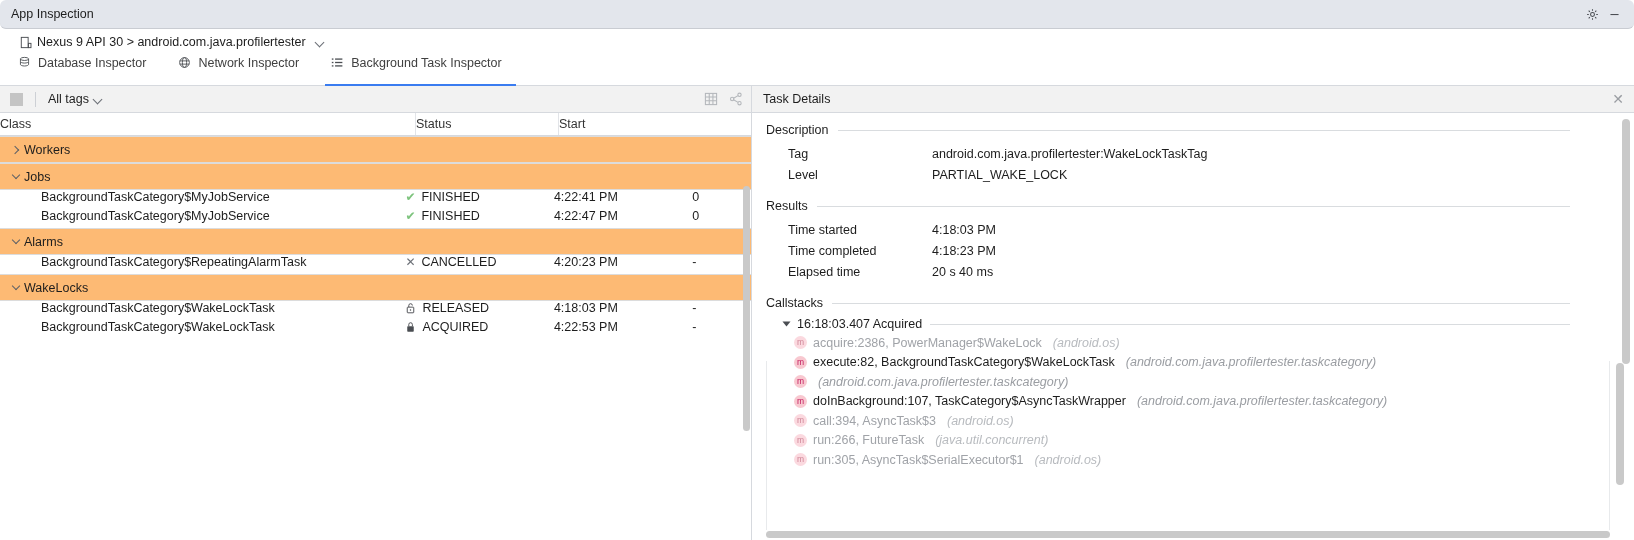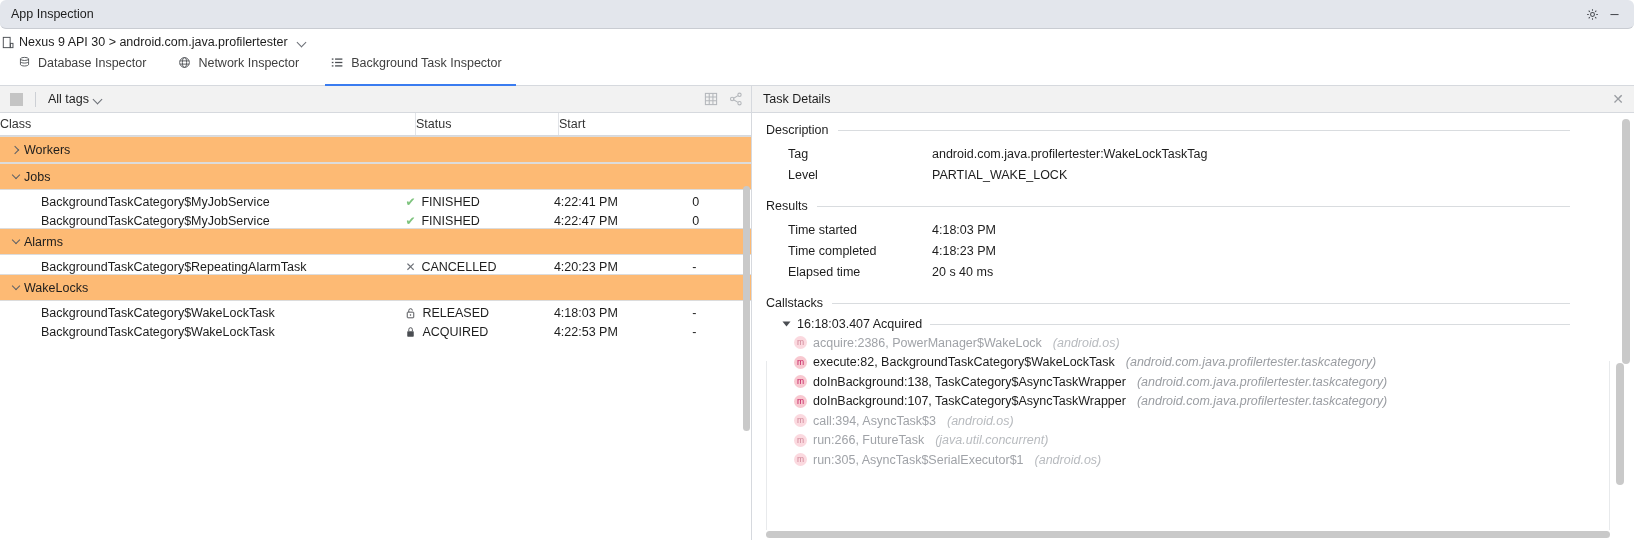--- a/index.html
+++ b/index.html
@@ -28,21 +28,21 @@
     width: 22px; height: 22px;
     display: flex; align-items: center; justify-content: center;
     color: #4a4d52;
   }
 
   
   .device-row {
     height: 27px;
     background: #ffffff;
     display: flex; align-items: center;
-    padding-left: 2px;
+    padding-left: 20px;
     border-bottom: 1px solid #ffffff;
   }
   .device-chip { display: flex; align-items: center; gap: 5px; cursor: default; }
   .device-chip .label { font-size: 12.5px; color: #1d1d1d; }
   .caret-down {
     width: 9px; height: 9px; position: relative; margin-left: 5px;
   }
   .caret-down::before {
     content: ""; position: absolute; left: 0; top: 1px;
     width: 6px; height: 6px;
@@ -127,21 +127,21 @@
     content: ""; display: block; width: 5px; height: 5px;
     border-top: 1.3px solid #5c6066; border-right: 1.3px solid #5c6066;
     transform: rotate(45deg); margin-left: -2px;
   }
   .tw-down::before {
     content: ""; display: block; width: 5px; height: 5px;
     border-top: 1.3px solid #5c6066; border-right: 1.3px solid #5c6066;
     transform: rotate(135deg); margin-top: -3px;
   }
 
-  .data-row { height: 19px; display: flex; align-items: flex-end; font-size: 12.5px; width: 858px; gap: 17px; }
+  .data-row { height: 19px; display: flex; align-items: flex-start; font-size: 12.5px; width: 858px; gap: 17px; }
   .data-row .c-class  { width: 415px; padding-left: 41px; white-space: nowrap; }
   .data-row .c-status { width: 143px; display: flex; align-items: center; gap: 6px; padding-left: 1px;}
   .data-row .c-start  { width: 131px; }
   .data-row .c-retry  { width: 179px; }
 
   .ico-check { color: #7dc37d; font-size: 12px; line-height: 1; }
   .ico-x     { color: #6b6f76; font-size: 12px; line-height: 1; }
 
   
   .lp-scroll {
@@ -477,21 +477,20 @@
             <span class="fname">acquire:2386, PowerManager$WakeLock</span>
             <span class="fpkg">(android.os)</span>
           </div>
           <div class="frame">
             <span class="mbadge">m</span>
             <span class="fname">execute:82, BackgroundTaskCategory$WakeLockTask</span>
             <span class="fpkg">(android.com.java.profilertester.taskcategory)</span>
           </div>
           <div class="frame">
             <span class="mbadge">m</span>
-            <span class="fname">doInBackground:138, TaskCategory$AsyncTaskWrapper</span>
             <span class="fpkg">(android.com.java.profilertester.taskcategory)</span>
           </div>
           <div class="frame">
             <span class="mbadge">m</span>
             <span class="fname">doInBackground:107, TaskCategory$AsyncTaskWrapper</span>
             <span class="fpkg">(android.com.java.profilertester.taskcategory)</span>
           </div>
           <div class="frame dim">
             <span class="mbadge dim">m</span>
             <span class="fname">call:394, AsyncTask$3</span>

